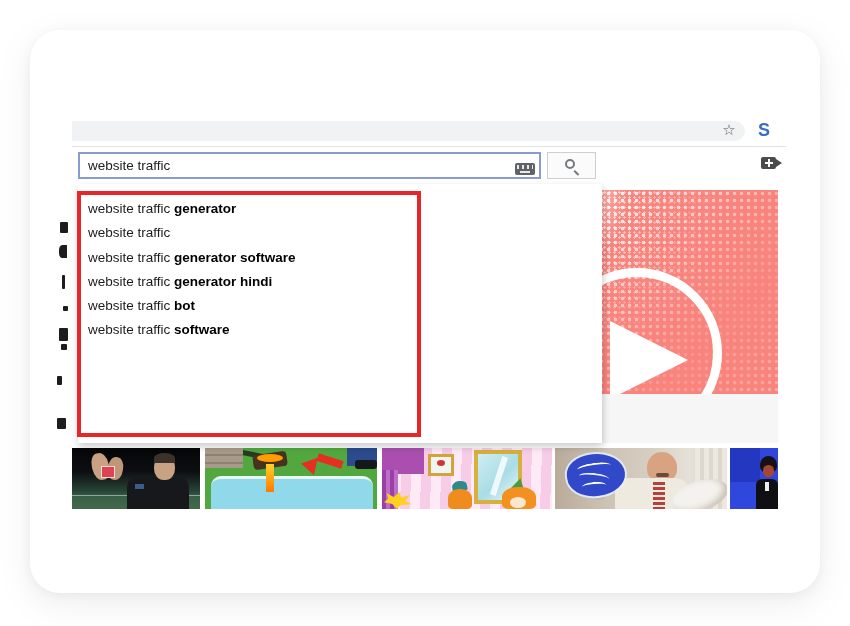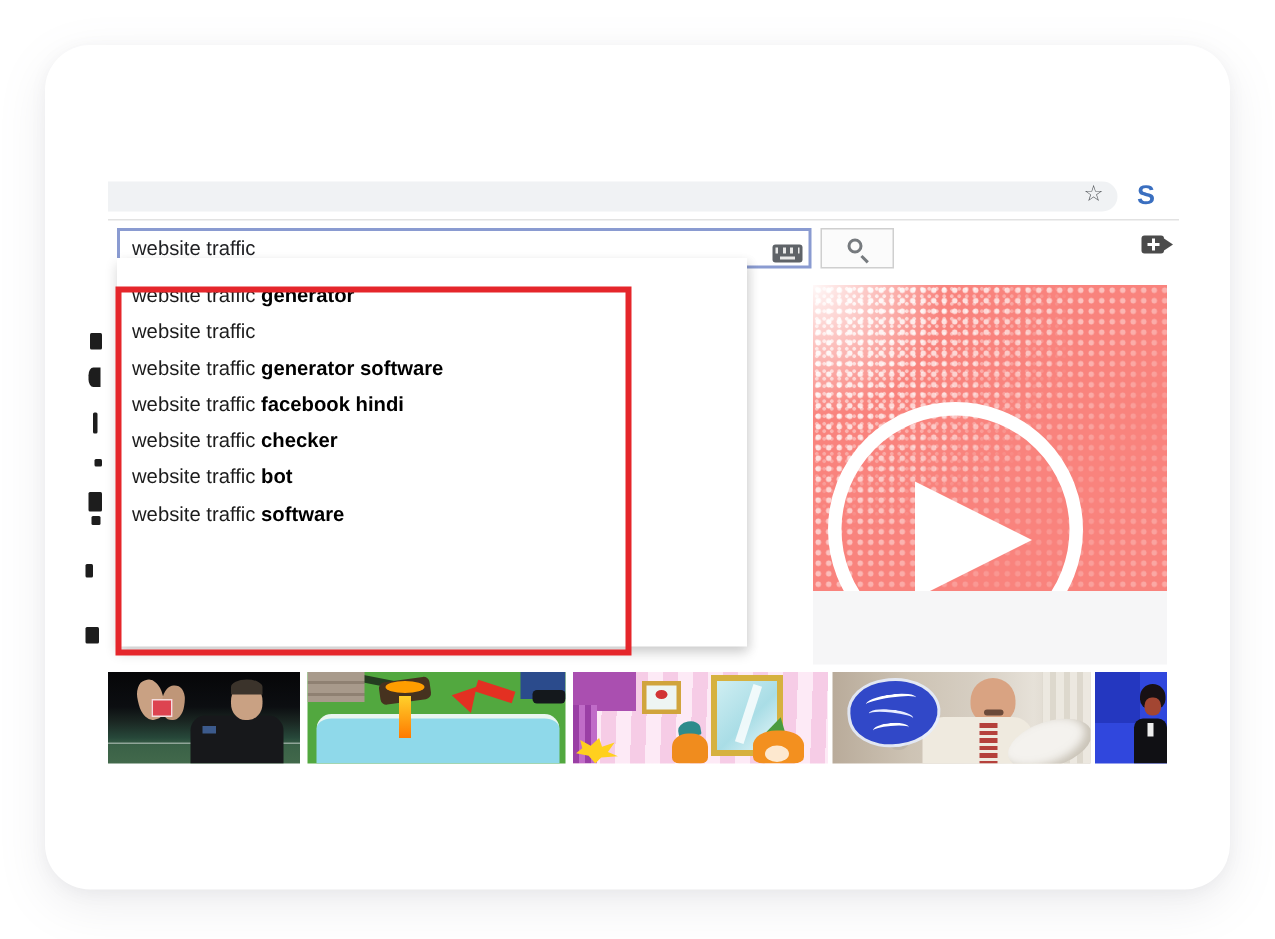--- a/index.html
+++ b/index.html
@@ -37,21 +37,21 @@
   .create-icon .body { position:absolute; left:0; top:2px; width:15px; height:12px; background:#4b4b4b; border-radius:2px; }
   .create-icon .lens { position:absolute; left:15px; top:4px; width:0; height:0;
                        border-top:4px solid transparent; border-bottom:4px solid transparent; border-left:6px solid #4b4b4b; }
   .create-icon .plus-h { position:absolute; left:4px; top:7px; width:8px; height:2px; background:#fff; }
   .create-icon .plus-v { position:absolute; left:7px; top:4px; width:2px; height:8px; background:#fff; }
 
   
   .frag { position:absolute; z-index:2; background:#1d1d1d; border-radius:1px; }
 
   
-  .dropdown { position:absolute; left:78px; top:172px; width:420px; height:259px; background:#fff; z-index:5;
+  .dropdown { position:absolute; left:78px; top:184px; width:524px; height:259px; background:#fff; z-index:5;
               box-shadow:0 4px 8px rgba(0,0,0,.16), 3px 2px 6px rgba(0,0,0,.06); padding-top:13px; }
   .sug-row { height:24.3px; line-height:24.3px; padding-left:10px; font-size:13.5px; color:#1c1c1c;
              white-space:nowrap; cursor:pointer; }
   .sug-bold { font-weight:bold; color:#000; }
   .red-box { position:absolute; left:77px; top:191px; width:344px; height:246px;
              border:4px solid #e5262b; z-index:6; pointer-events:none; }
 
   
   .hero { position:absolute; left:542px; top:190px; width:236px; height:204px; background:#f9837d;
           overflow:hidden; z-index:2; }
@@ -236,20 +236,19 @@
     <div class="hair"></div>
     <div class="face"></div>
     <div class="body"></div>
     <div class="shirt"></div>
   </div>
 
   <div class="dropdown">
     <div class="sug-row"><span class="sug-prefix">website traffic</span><span class="sug-bold"> generator</span></div>
     <div class="sug-row"><span class="sug-prefix">website traffic</span><span class="sug-bold"></span></div>
     <div class="sug-row"><span class="sug-prefix">website traffic</span><span class="sug-bold"> generator software</span></div>
-    <div class="sug-row"><span class="sug-prefix">website traffic</span><span class="sug-bold"> facebook hindi</span></div>
-    <div class="sug-row"><span class="sug-prefix">website traffic</span><span class="sug-bold"> checker</span></div>
+    <div class="sug-row"><span class="sug-prefix">website traffic</span><span class="sug-bold"> generator hindi</span></div>
     <div class="sug-row"><span class="sug-prefix">website traffic</span><span class="sug-bold"> bot</span></div>
     <div class="sug-row"><span class="sug-prefix">website traffic</span><span class="sug-bold"> software</span></div>
   </div>
 
   <div class="red-box"></div>
 </div>
 
 </body></html>

